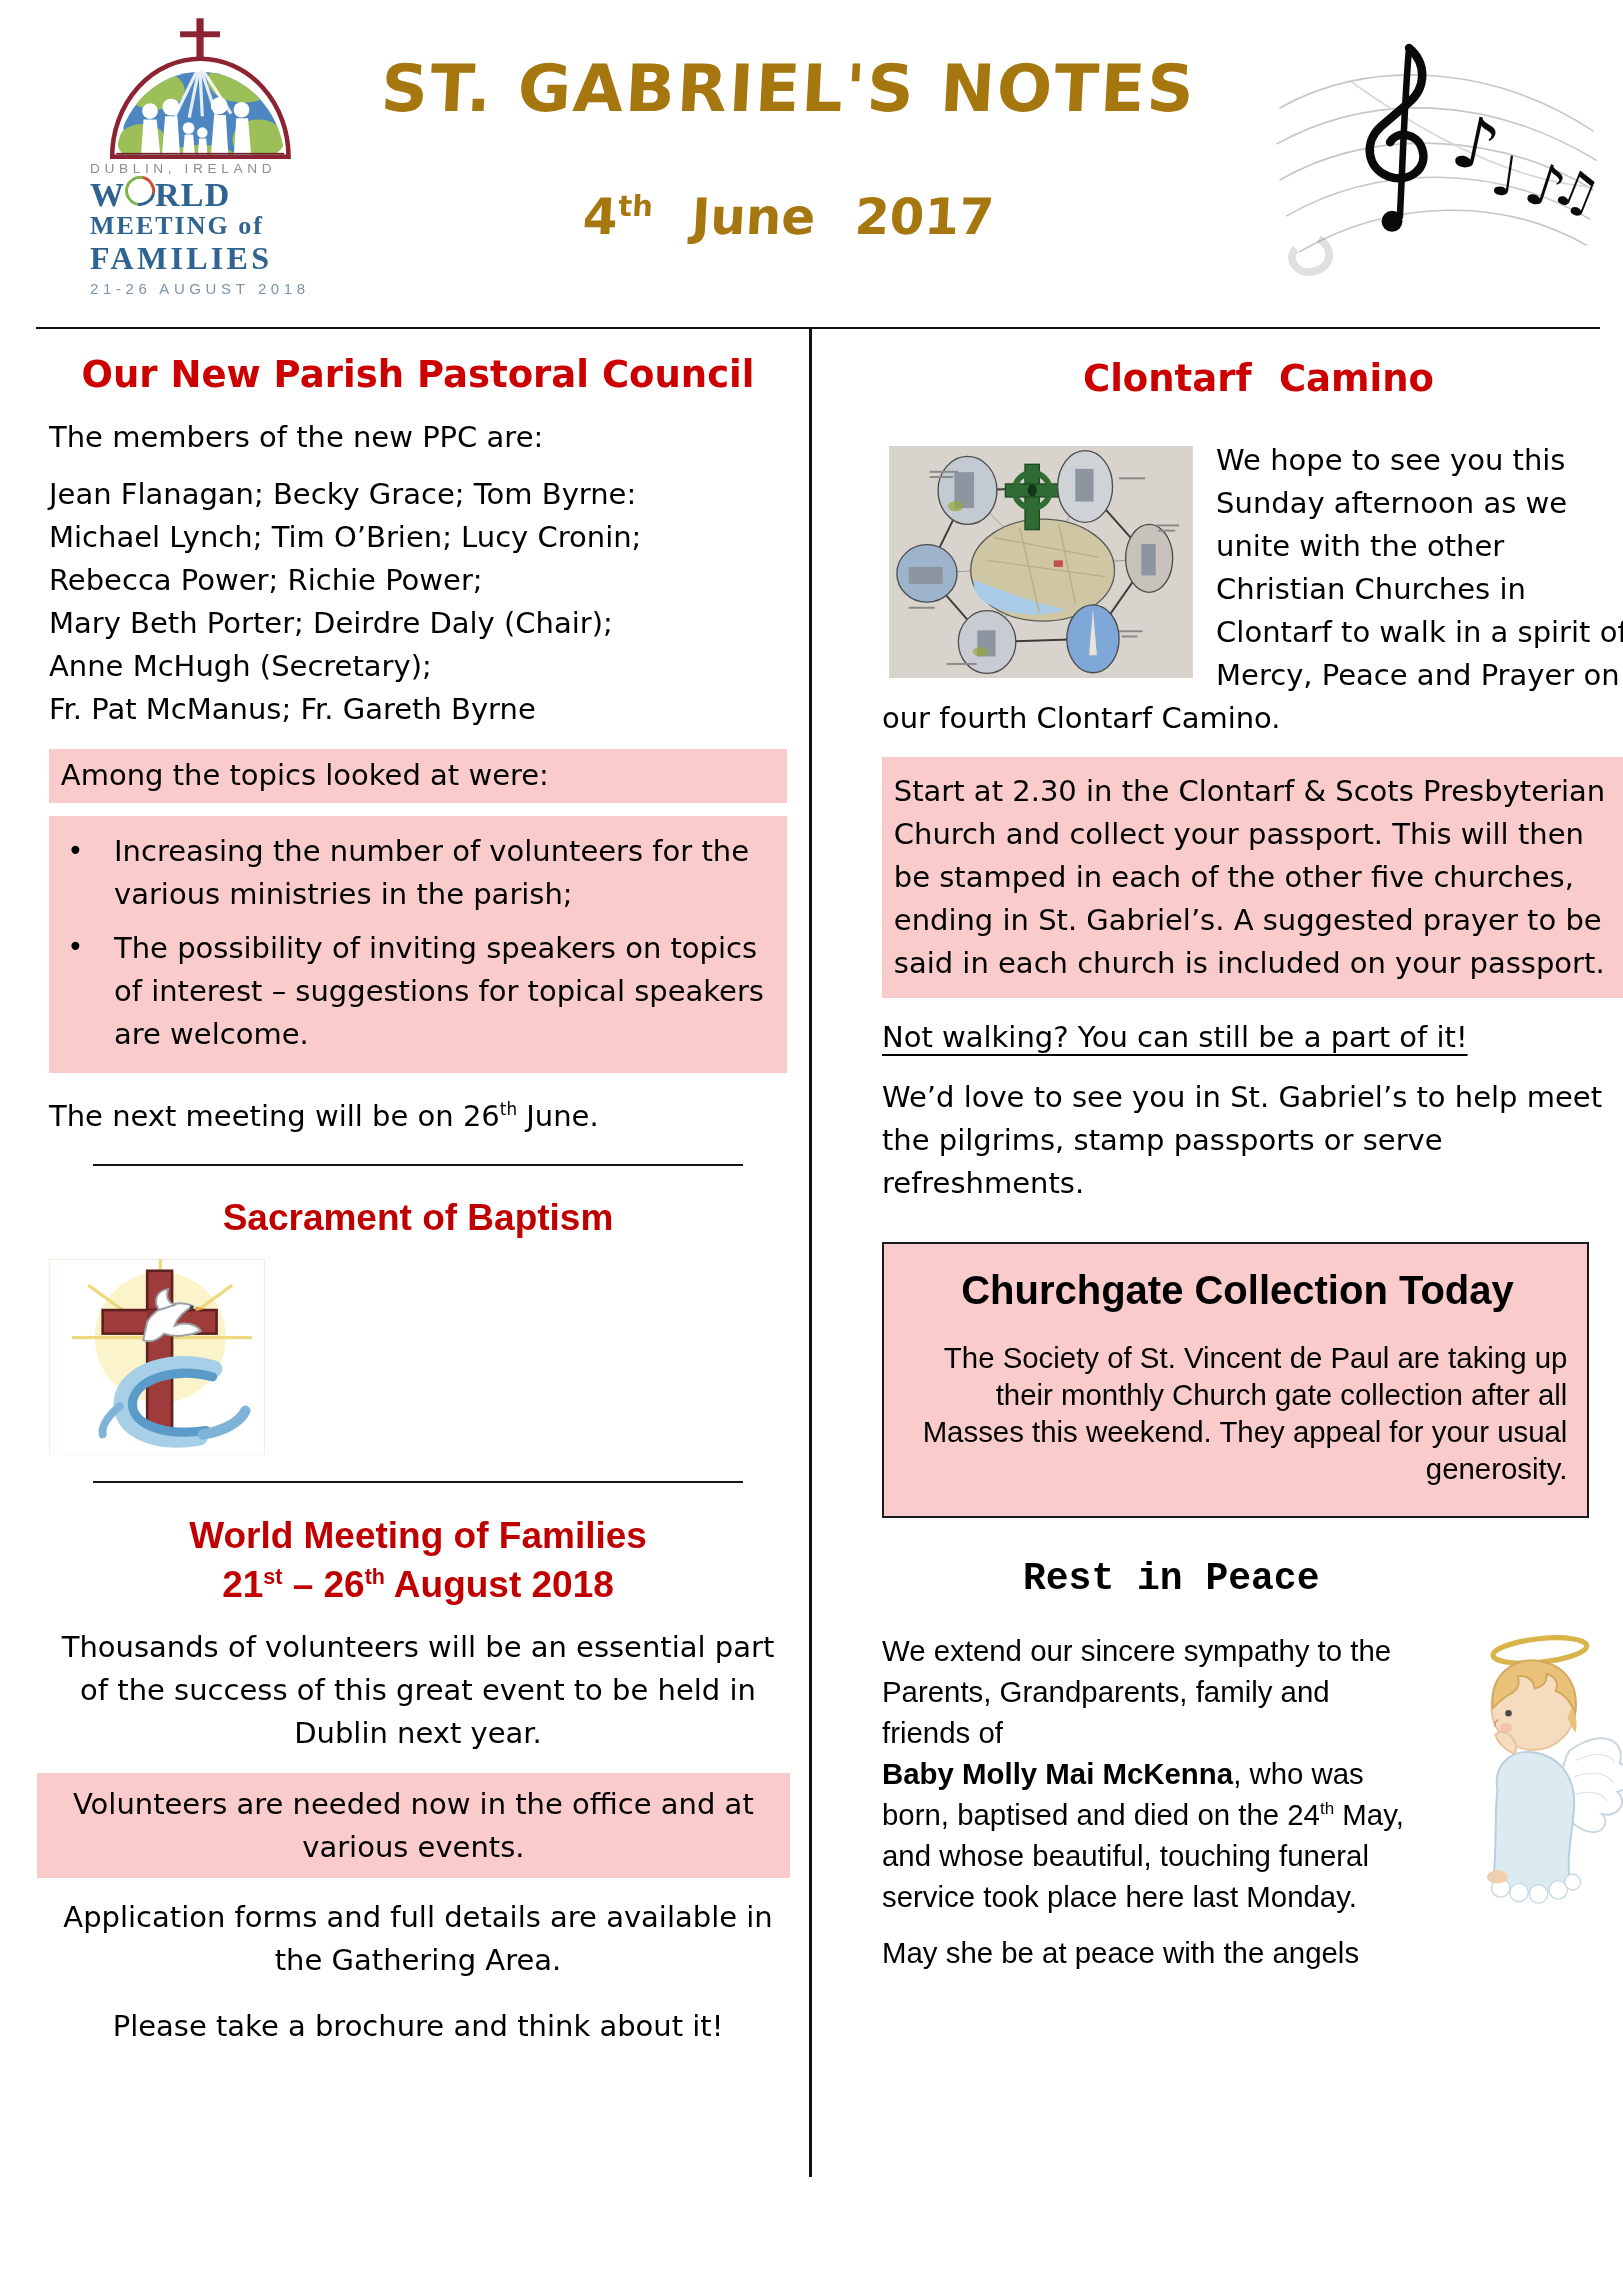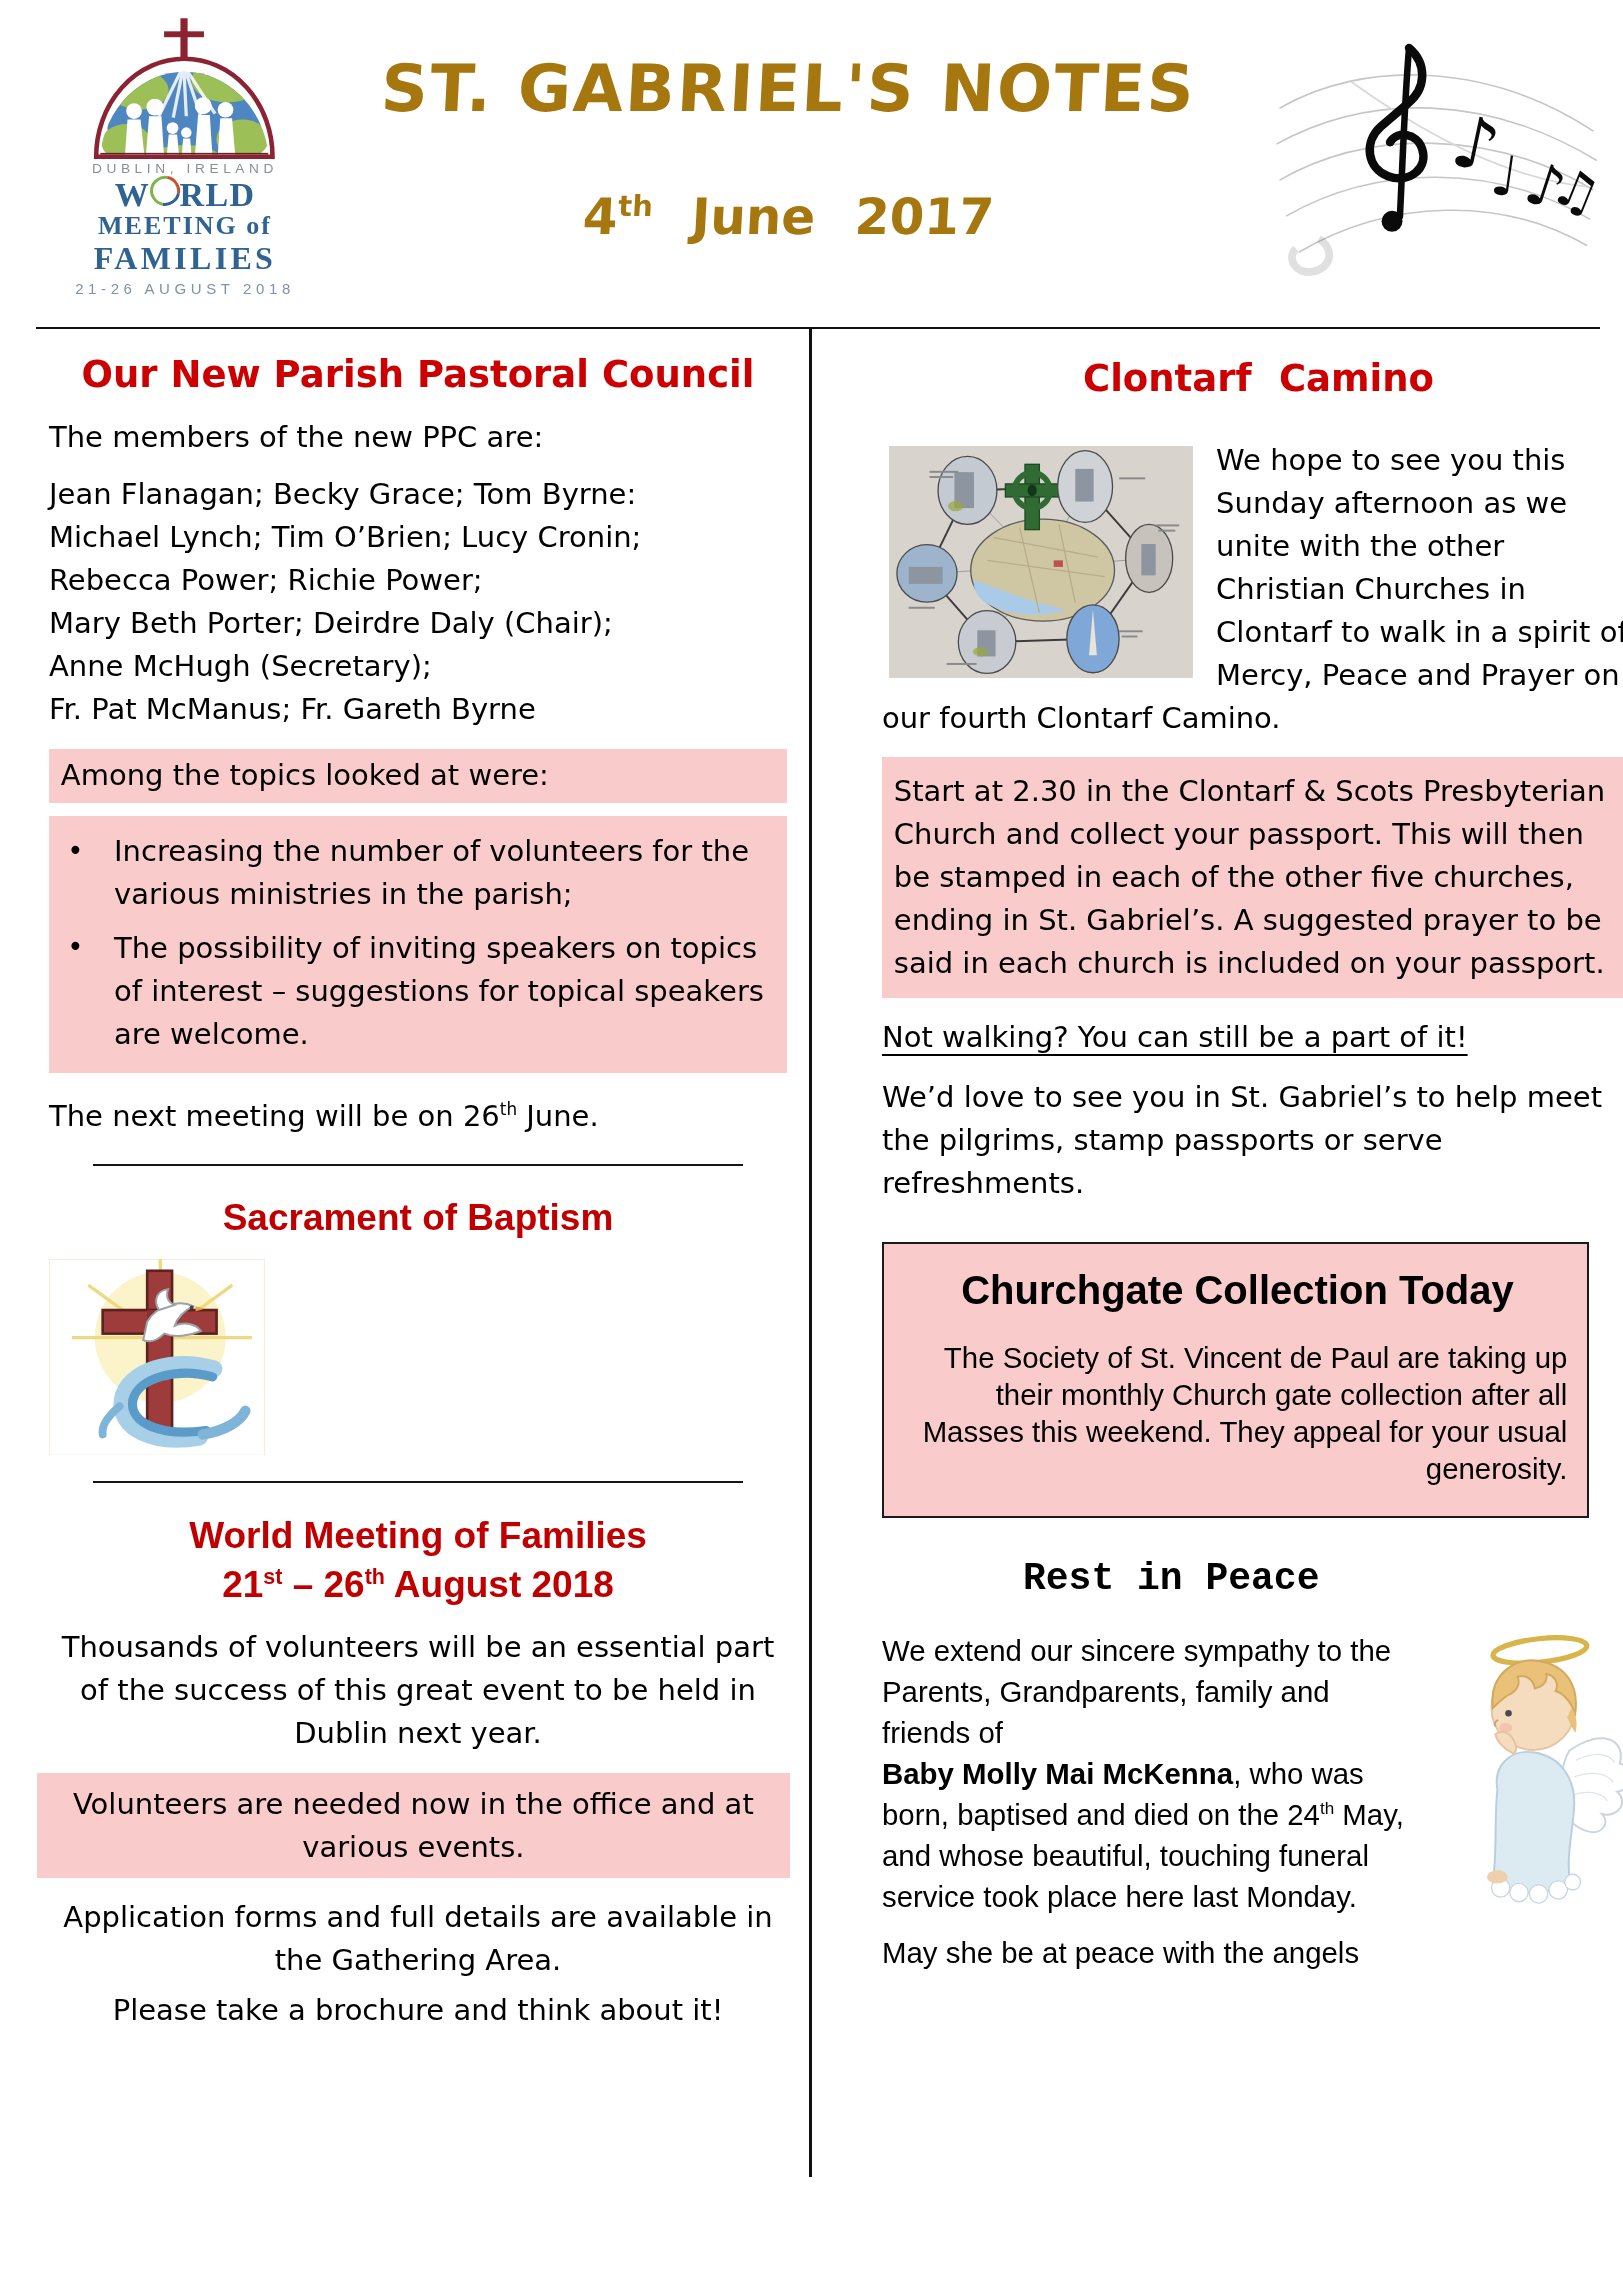--- a/index.html
+++ b/index.html
@@ -2,21 +2,21 @@
 <html style="font-size:10.5px"><head>
 <meta charset="utf-8">
 <style>
   html,body{margin:0;padding:0;background:#e8e8e8;}
   .page{position:relative;width:1623px;height:2295px;background:#ffffff;overflow:hidden;
         font-family:"DejaVu Sans",sans-serif;color:#000;}
   .comic{font-family:"DejaVu Sans",sans-serif;}
   sup{font-size:58%;vertical-align:super;line-height:0;}
 
   
-  .logo{position:absolute;left:74px;top:18.3px;width:222px;height:281px;text-align:center;}
+  .logo{position:absolute;left:90px;top:18.3px;width:222px;height:281px;}
   .logo-art{display:block;margin:0 auto;}
   .logo-loc{font-family:"Liberation Sans",sans-serif;color:#8a8f94;font-size:13.7px;letter-spacing:4.6px;margin-top:1.3px;}
   .logo-world{font-family:"Liberation Serif",serif;color:#2f6391;font-weight:bold;font-size:34px;letter-spacing:1.3px;line-height:1.0;}
   .logo-o{display:inline-block;width:23.6px;height:23.6px;border-radius:50%;border:3.9px solid #7ab648;
           border-right-color:#c94f2e;border-bottom-color:#2f6391;vertical-align:baseline;transform:rotate(-35deg);}
   .logo-meeting{font-family:"Liberation Serif",serif;color:#2f6391;font-weight:bold;font-size:26px;letter-spacing:2px;line-height:1.15;}
   .logo-fam{font-family:Liberation Serif, serif;color:#2f6391;font-weight:bold;font-size:32px;letter-spacing:3.3px;line-height:1.1;}
   .logo-dates{font-family:"Liberation Sans",sans-serif;color:#7d93a8;font-size:15px;letter-spacing:4.6px;margin-top:3.9px;}
 
   .title{position:absolute;left:363px;top:51px;width:851px;text-align:center;
@@ -220,21 +220,21 @@
 
     <h2 class="h-arial-red">
       <span style="display:block">World Meeting of Families</span>
       <span style="display:block"><span>21</span><sup>st</sup><span> – 26</span><sup>th</sup><span> August 2018</span></span>
     </h2>
 
     <p class="body-comic center">Thousands of volunteers will be an essential part of the success of this great event to be held in Dublin next year.</p>
 
     <p class="body-comic center pink-block" style="margin-left:-11.8px;margin-right:-2.6px;">Volunteers are needed now in the office and at various events.</p>
 
-    <p class="body-comic center" style="margin-bottom:7px;text-align:center;">Application forms and full details are available in the Gathering Area.</p>
+    <p class="body-comic center" style="margin-bottom:23px;text-align:center;">Application forms and full details are available in the Gathering Area.</p>
 
     <p class="body-comic center">Please take a brochure and think about it!</p>
   </div>
 
   <div class="col-right">
 
     <h2 class="h-comic-red comic" style="word-spacing:14.4px;margin-bottom:39px;">Clontarf Camino</h2>
 
     <div class="camino-wrap">
       <svg class="camino-img" viewBox="0 0 465 355">

